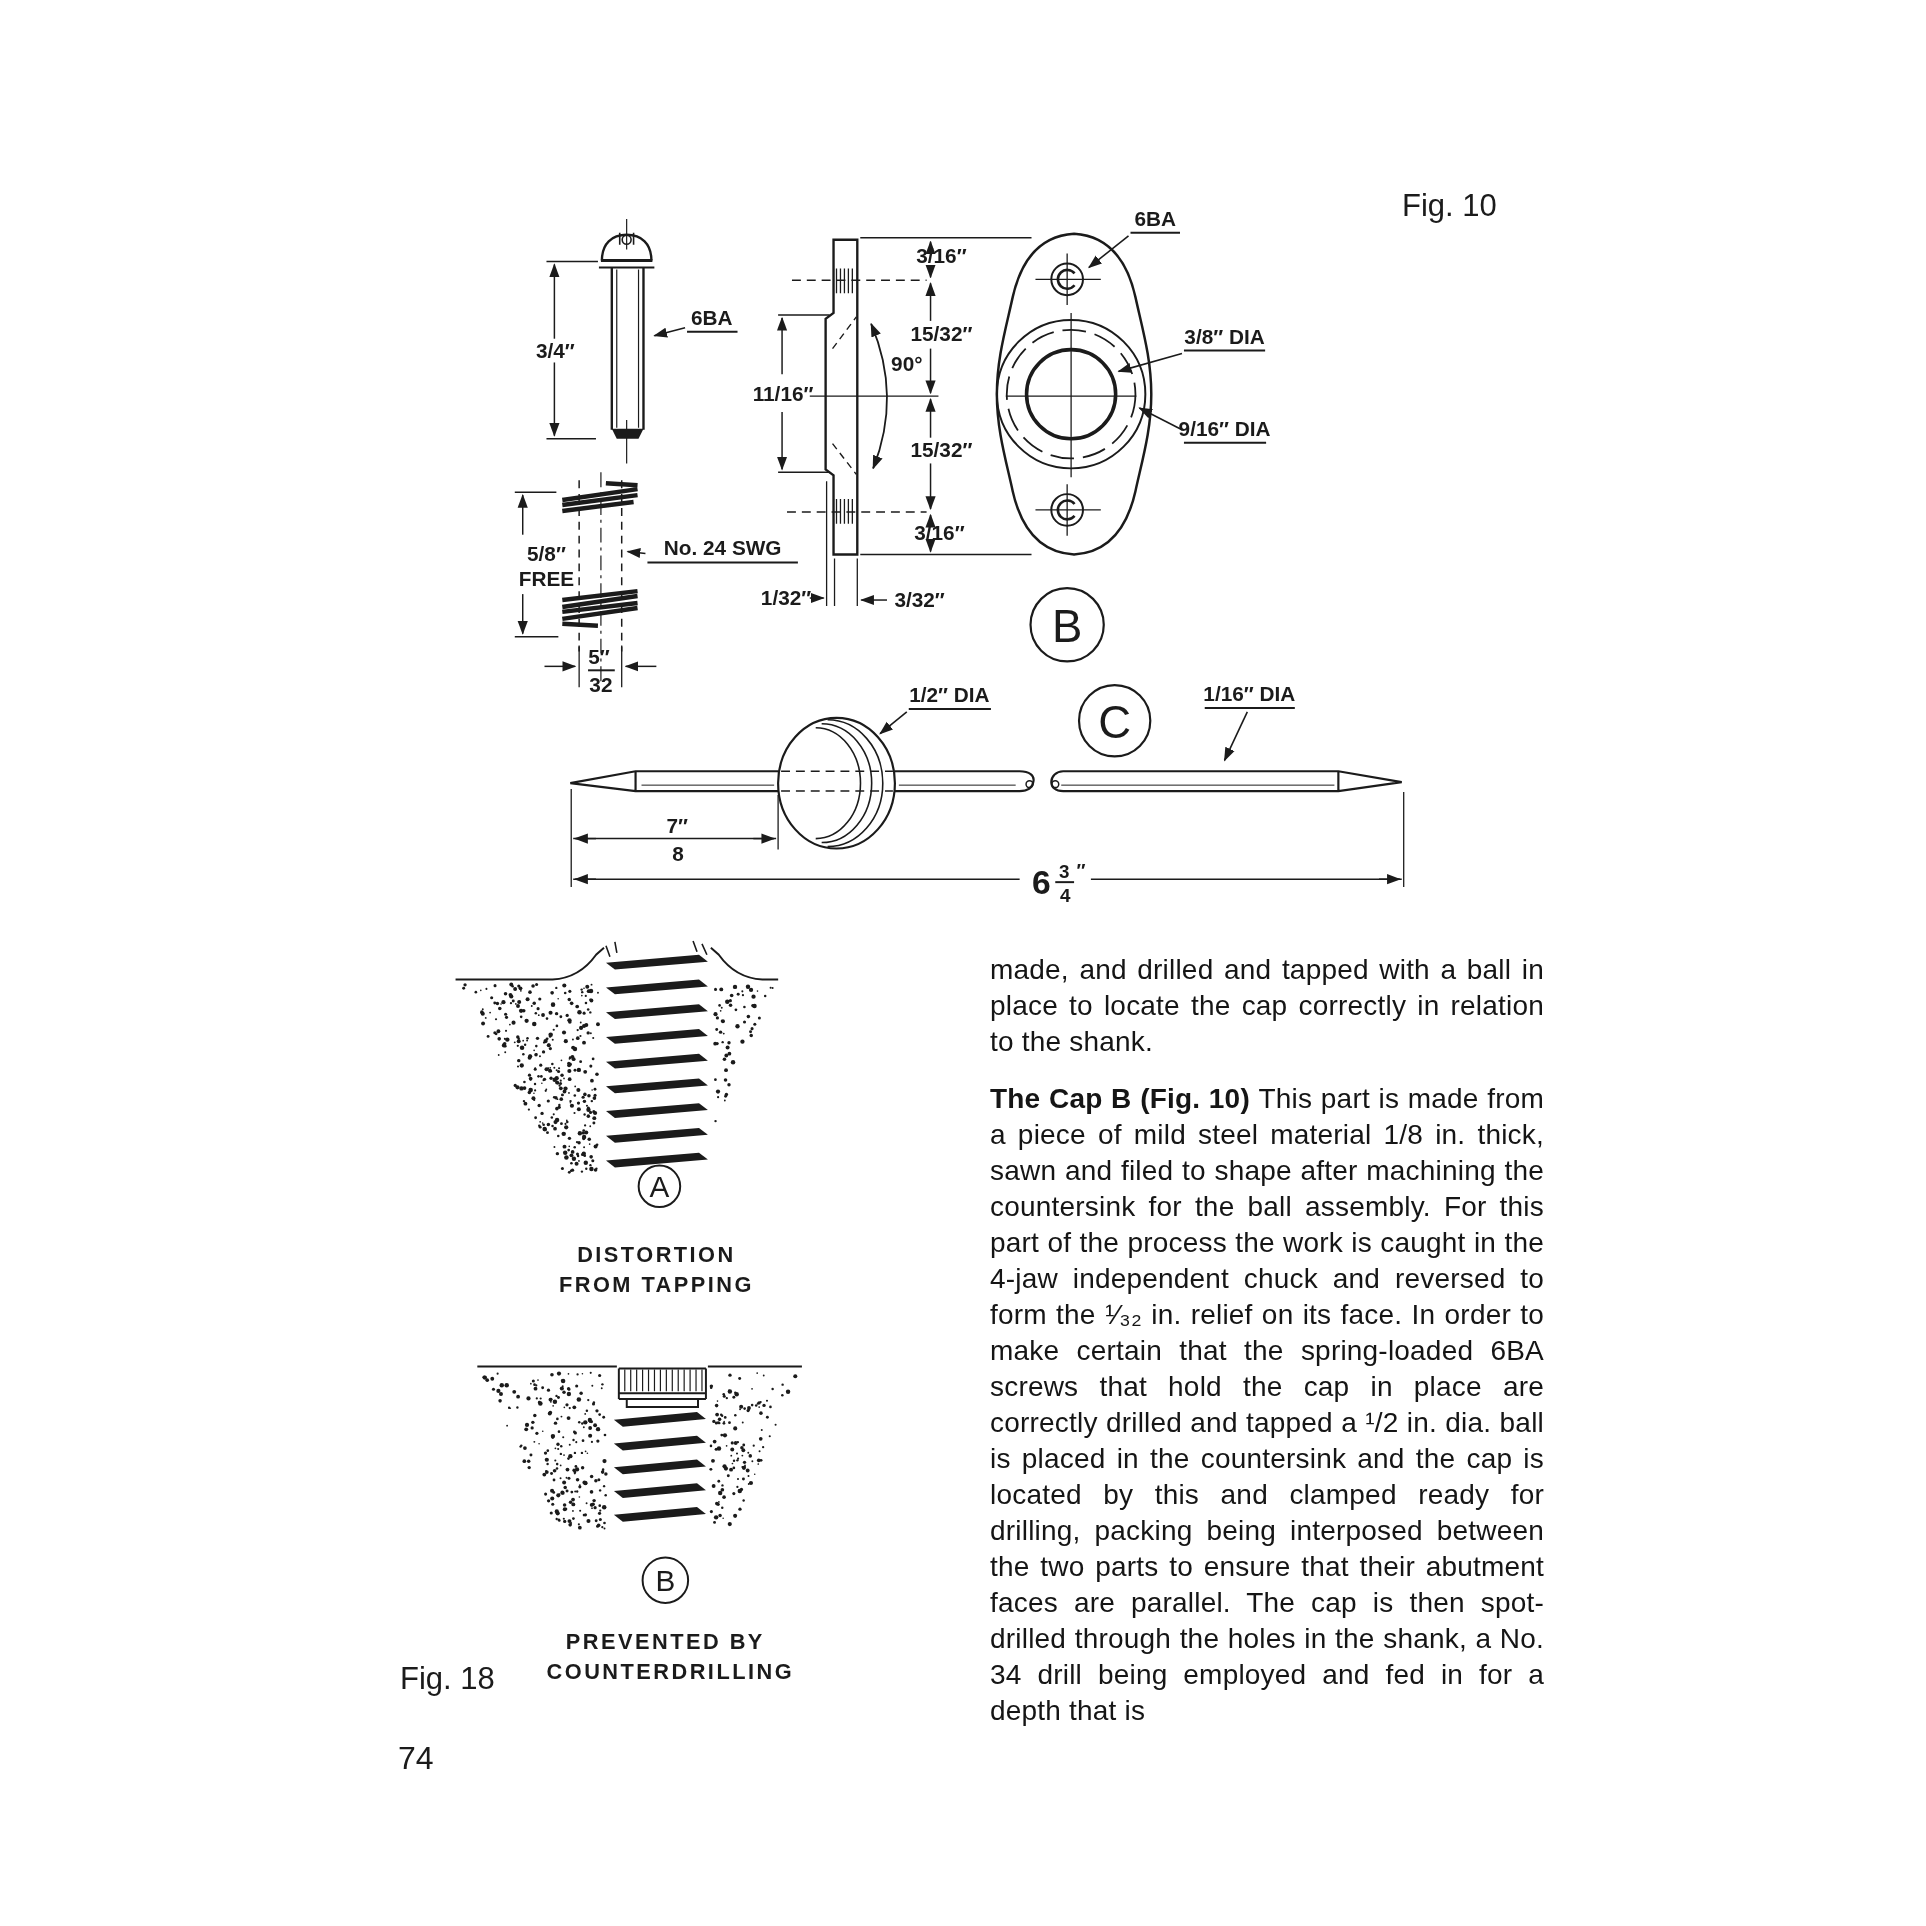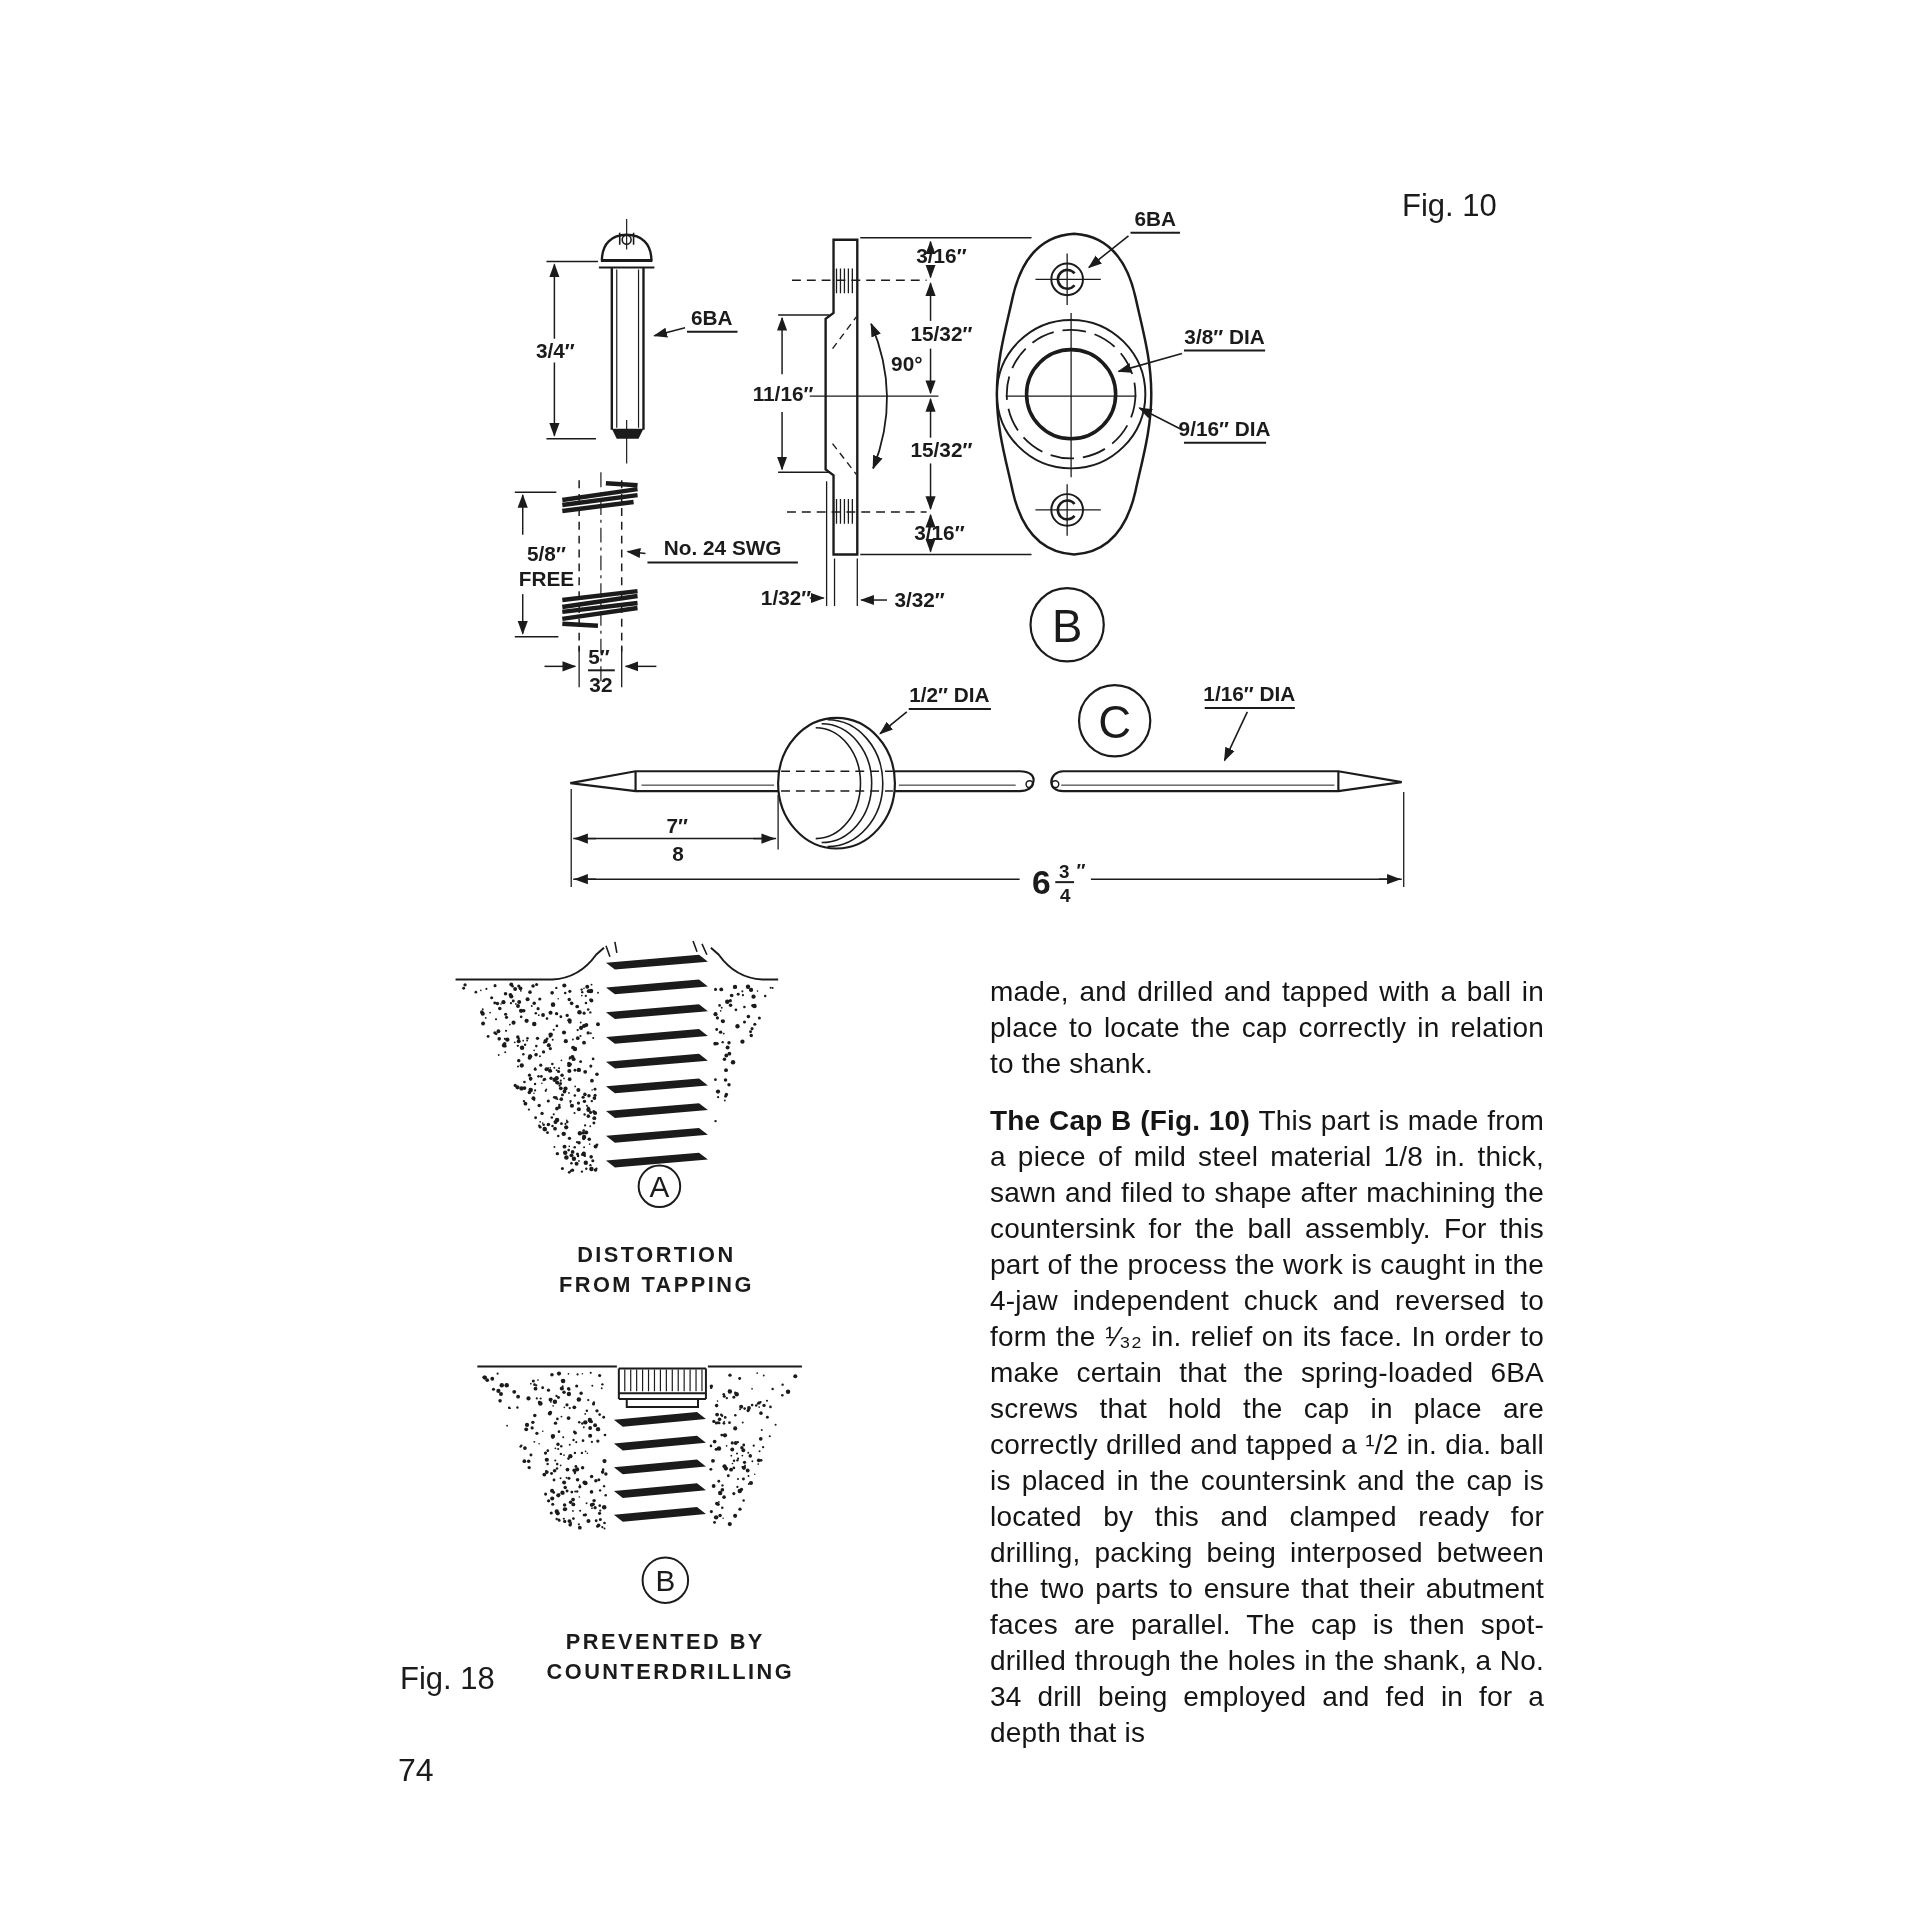--- a/index.html
+++ b/index.html
@@ -5,23 +5,23 @@
   html,body{margin:0;padding:0;background:#e8e8e8;}
   .page{position:relative;width:1927px;height:1927px;background:#ffffff;overflow:hidden;
         font-family:"Liberation Sans",sans-serif;color:#1b1b1b;}
   svg{position:absolute;overflow:visible;}
   svg .ln{stroke:#1b1b1b;fill:none;}
   svg text{fill:#1b1b1b;stroke:none;font-family:"Liberation Sans","DejaVu Sans",sans-serif;}
   .dimtxt{font-size:21px;font-weight:bold;}
   .bigletter{font-size:46px;font-weight:400;}
   .smletter{font-size:30px;font-weight:400;}
   .figcap{position:absolute;font-size:31px;color:#1b1b1b;}
-  .pagenum{position:absolute;font-size:32px;color:#1b1b1b;margin-top:12px;}
+  .pagenum{position:absolute;font-size:32px;color:#1b1b1b;}
   .textcol{position:absolute;left:990px;top:952px;width:554px;font-size:28px;
-           line-height:36px;text-align:justify;color:#151515;letter-spacing:0.2px;margin-top:22px;}
+           line-height:36px;text-align:justify;color:#151515;letter-spacing:0.2px;}
   .textcol p{margin:0;}
   .textcol p + p{margin-top:21px;}
   .svgcap{font-weight:bold;font-size:22px;letter-spacing:2.5px;}
 </style>
 </head>
 <body>
 
 <div class="page">
 
   <svg style="left:495px;top:198px" width="782" height="713" viewBox="500 200 790 720">

